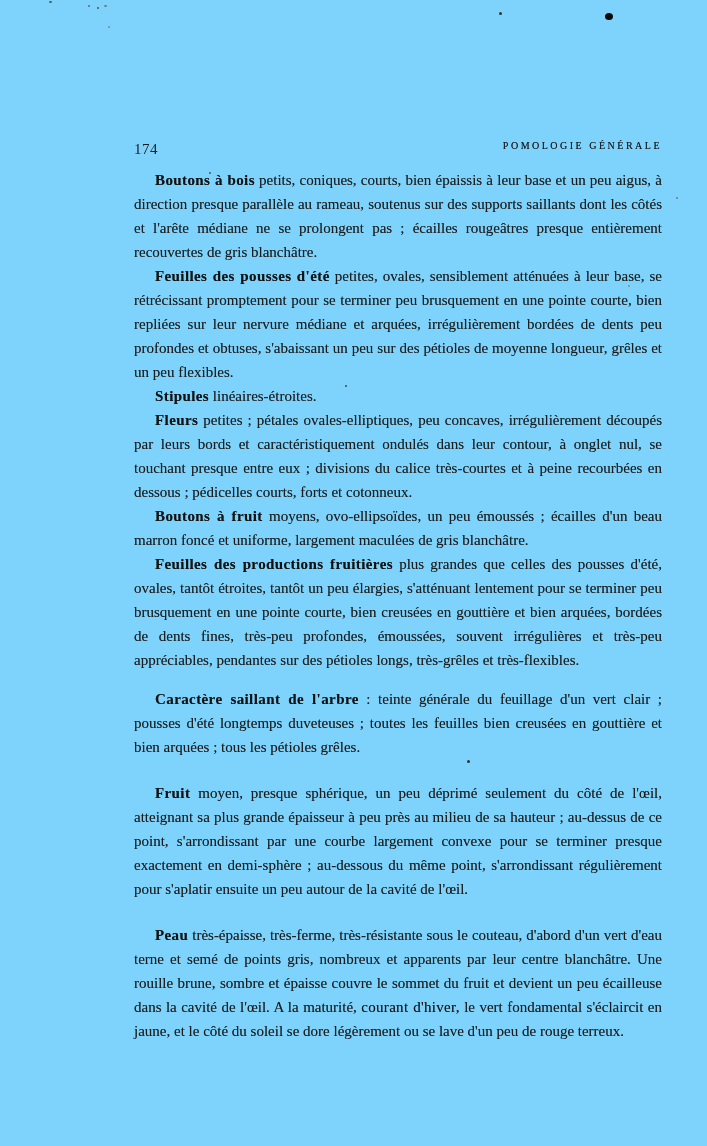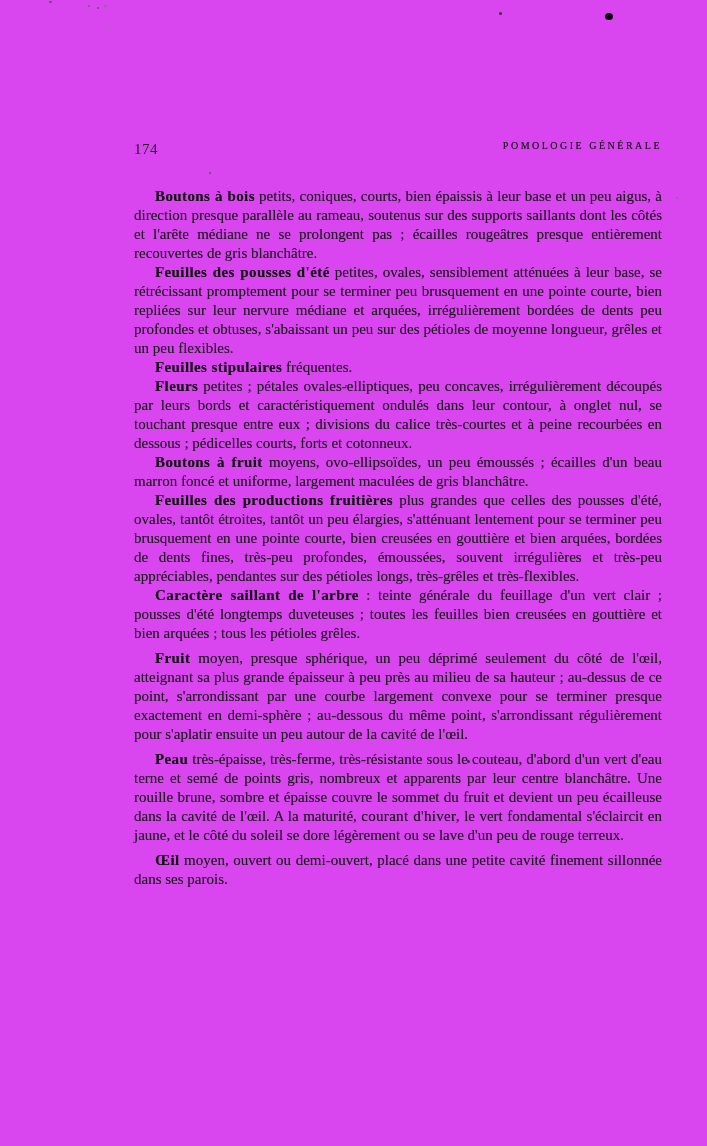--- a/index.html
+++ b/index.html
@@ -1,20 +1,20 @@
 <!DOCTYPE html>
 <html><head>
 <meta charset="utf-8">
 <style>
   html, body { margin: 0; padding: 0; background: #ffffff; }
   .page {
     position: relative;
     width: 707px;
     height: 1146px;
-    background: #d946ef;
+    background: #7dd3fc;
     overflow: hidden;
     font-family: "Liberation Serif", "DejaVu Serif", serif;
     color: #1c1c1c;
   }
   .running-head {
     position: absolute;
     top: 140px;
     left: 134px;
     width: 528px;
     height: 20px;
@@ -33,35 +33,35 @@
     top: 0;
     width: 100%;
     text-align: right;
     font-size: 10px;
     letter-spacing: 2.5px;
     color: #171717;
     text-shadow: 0 0 0.4px rgba(20,20,20,0.55);
   }
   .text-block {
     position: absolute;
-    top: 187px;
+    top: 168px;
     left: 134px;
     width: 528px;
     font-size: 15px;
-    line-height: 19px;
+    line-height: 24px;
     text-align: justify;
     text-shadow: 0 0 0.4px rgba(20,20,20,0.45);
   }
   .text-block p {
     margin: 0;
     padding: 0;
     text-indent: 21px;
   }
-  .text-block p.gap { margin-top: 6px; }
-  .text-block p.gap-sm { margin-top: 0; }
+  .text-block p.gap { margin-top: 22px; }
+  .text-block p.gap-sm { margin-top: 15px; }
   .lead {
     font-weight: bold;
     letter-spacing: 0.4px;
     color: #111;
   }
   .bold-inline {
     font-weight: normal;
     letter-spacing: 0.3px;
     color: #111;
   }
@@ -89,23 +89,22 @@
   <div class="speck" style="left:467px;top:760px;width:3px;height:3px;background:#333;"></div>
 
   <div class="running-head">
     <span class="page-number">174</span>
     <span class="running-title">POMOLOGIE GÉNÉRALE</span>
   </div>
 
   <div class="text-block">
     <p><b class="lead">Boutons à bois</b><span> petits, coniques, courts, bien épaissis à leur base et un peu aigus, à direction presque parallèle au rameau, soutenus sur des supports saillants dont les côtés et l'arête médiane ne se prolongent pas ; écailles rougeâtres presque entièrement recouvertes de gris blanchâtre.</span></p>
     <p><b class="lead">Feuilles des pousses d'été</b><span> petites, ovales, sensiblement atténuées à leur base, se rétrécissant promptement pour se terminer peu brusquement en une pointe courte, bien repliées sur leur nervure médiane et arquées, irrégulièrement bordées de dents peu profondes et obtuses, s'abaissant un peu sur des pétioles de moyenne longueur, grêles et un peu flexibles.</span></p>
-    <p><b class="lead">Feuilles stipulaires</b><span> fréquentes.</span></p>
+    <p><b class="lead">Stipules</b><span> linéaires-étroites.</span></p>
     <p><b class="lead">Fleurs</b><span> petites ; pétales ovales-elliptiques, peu concaves, irrégulièrement découpés par leurs bords et caractéristiquement ondulés dans leur contour, à onglet nul, se touchant presque entre eux ; divisions du calice très-courtes et à peine recourbées en dessous ; pédicelles courts, forts et cotonneux.</span></p>
     <p><b class="lead">Boutons à fruit</b><span> moyens, ovo-ellipsoïdes, un peu émoussés ; écailles d'un beau marron foncé et uniforme, largement maculées de gris blanchâtre.</span></p>
     <p><b class="lead">Feuilles des productions fruitières</b><span> plus grandes que celles des pousses d'été, ovales, tantôt étroites, tantôt un peu élargies, s'atténuant lentement pour se terminer peu brusquement en une pointe courte, bien creusées en gouttière et bien arquées, bordées de dents fines, très-peu profondes, émoussées, souvent irrégulières et très-peu appréciables, pendantes sur des pétioles longs, très-grêles et très-flexibles.</span></p>
     <p class="gap-sm"><b class="lead">Caractère saillant de l'arbre</b><span> : teinte générale du feuillage d'un vert clair ; pousses d'été longtemps duveteuses ; toutes les feuilles bien creusées en gouttière et bien arquées ; tous les pétioles grêles.</span></p>
     <p class="gap"><b class="lead">Fruit</b><span> moyen, presque sphérique, un peu déprimé seulement du côté de l'œil, atteignant sa plus grande épaisseur à peu près au milieu de sa hauteur ; au-dessus de ce point, s'arrondissant par une courbe largement convexe pour se terminer presque exactement en demi-sphère ; au-dessous du même point, s'arrondissant régulièrement pour s'aplatir ensuite un peu autour de la cavité de l'œil.</span></p>
     <p class="gap"><b class="lead">Peau</b><span> très-épaisse, très-ferme, très-résistante sous le couteau, d'abord d'un vert d'eau terne et semé de points gris, nombreux et apparents par leur centre blanchâtre. Une rouille brune, sombre et épaisse couvre le sommet du fruit et devient un peu écailleuse dans la cavité de l'œil. A la maturité, </span><b class="bold-inline">courant d'hiver,</b><span> le vert fondamental s'éclaircit en jaune, et le côté du soleil se dore légèrement ou se lave d'un peu de rouge terreux.</span></p>
-    <p class="gap"><b class="lead">Œil</b><span> moyen, ouvert ou demi-ouvert, placé dans une petite cavité finement sillonnée dans ses parois.</span></p>
   </div>
 
 </div>
 
 </body></html>

